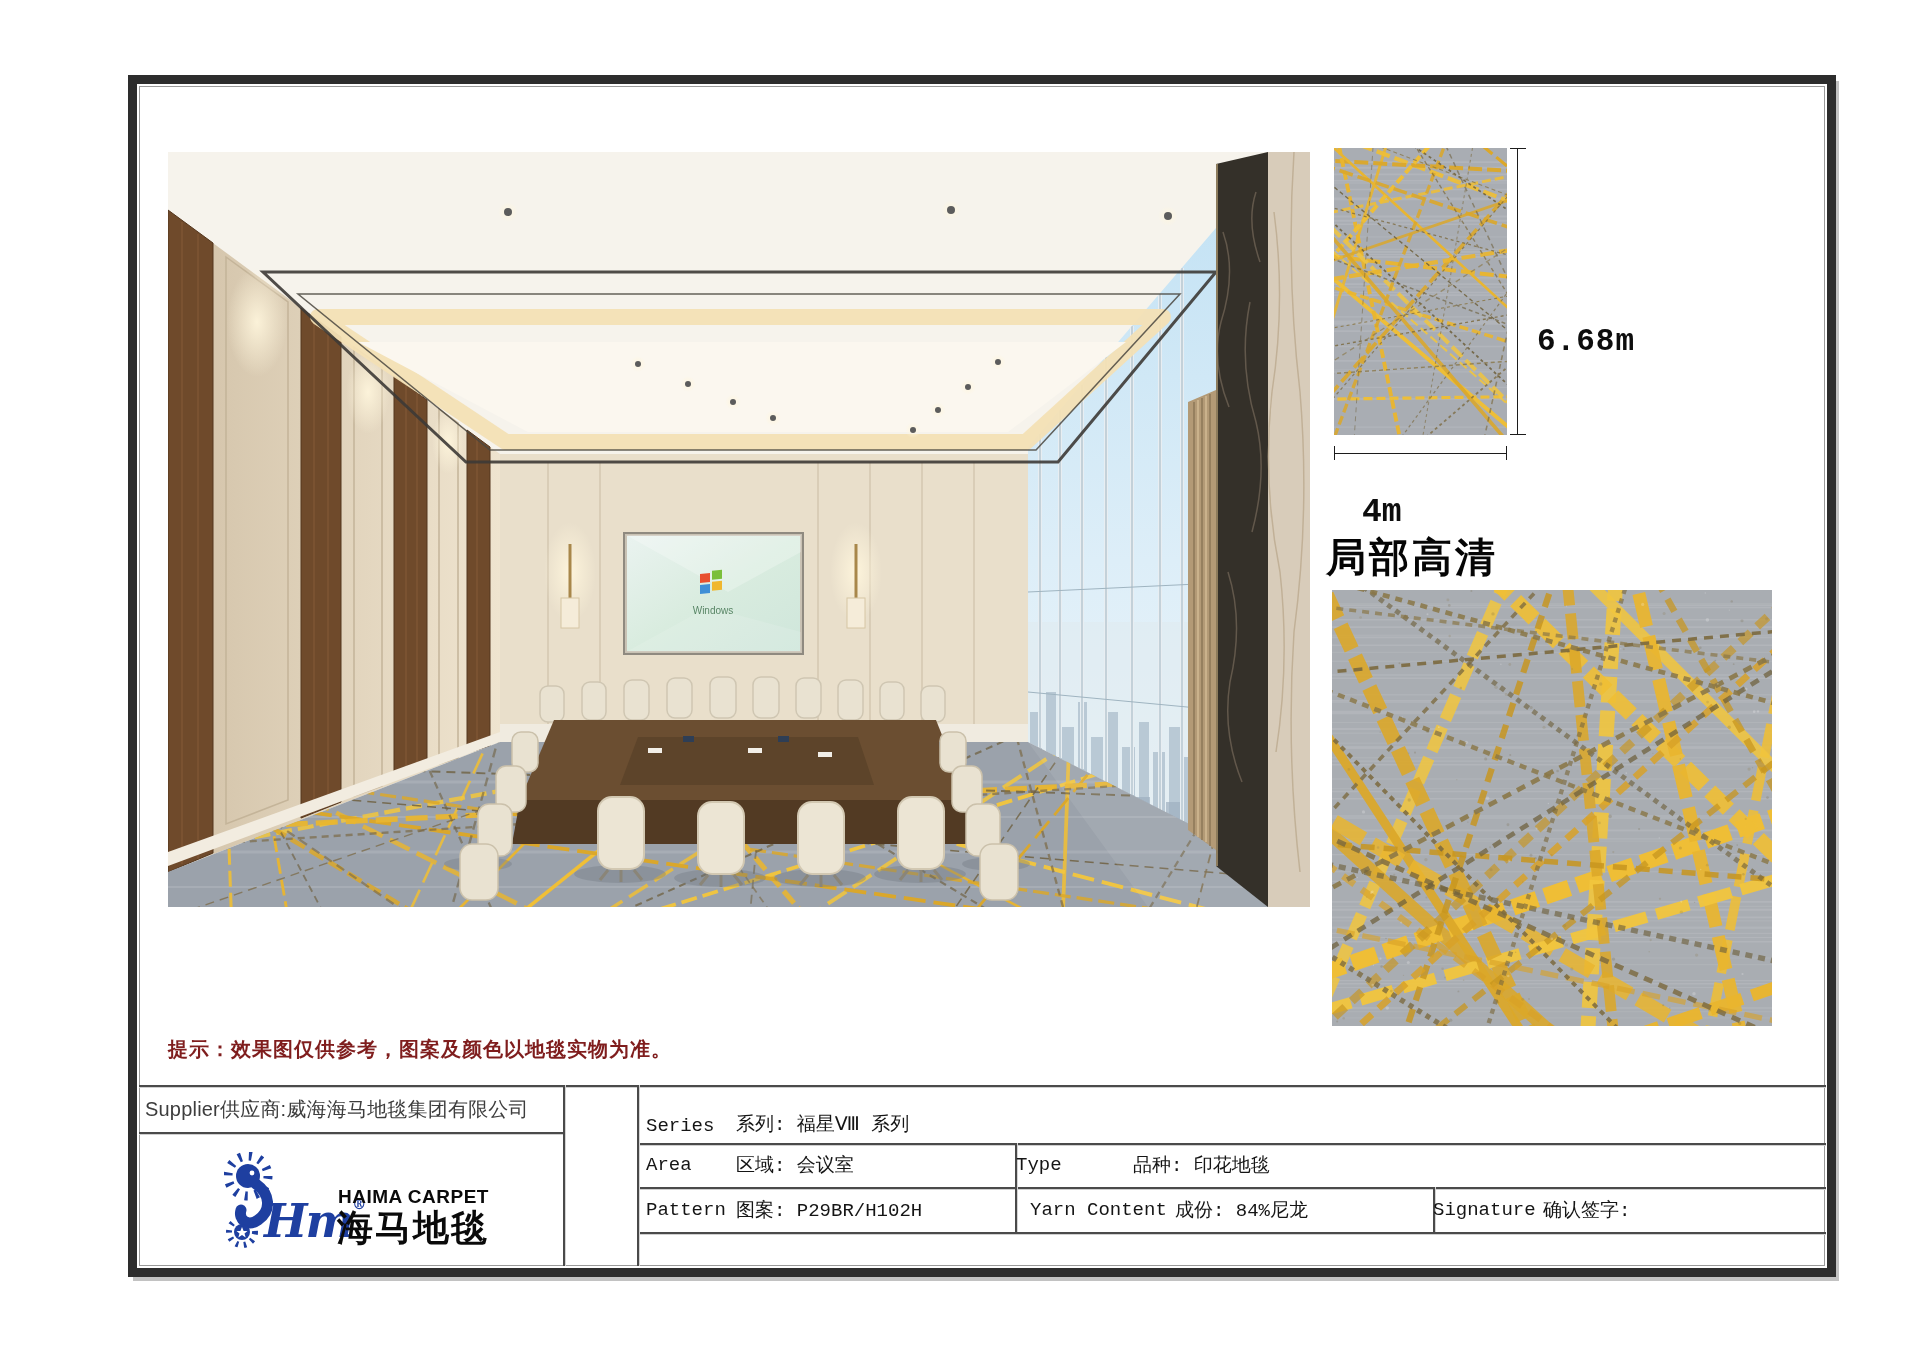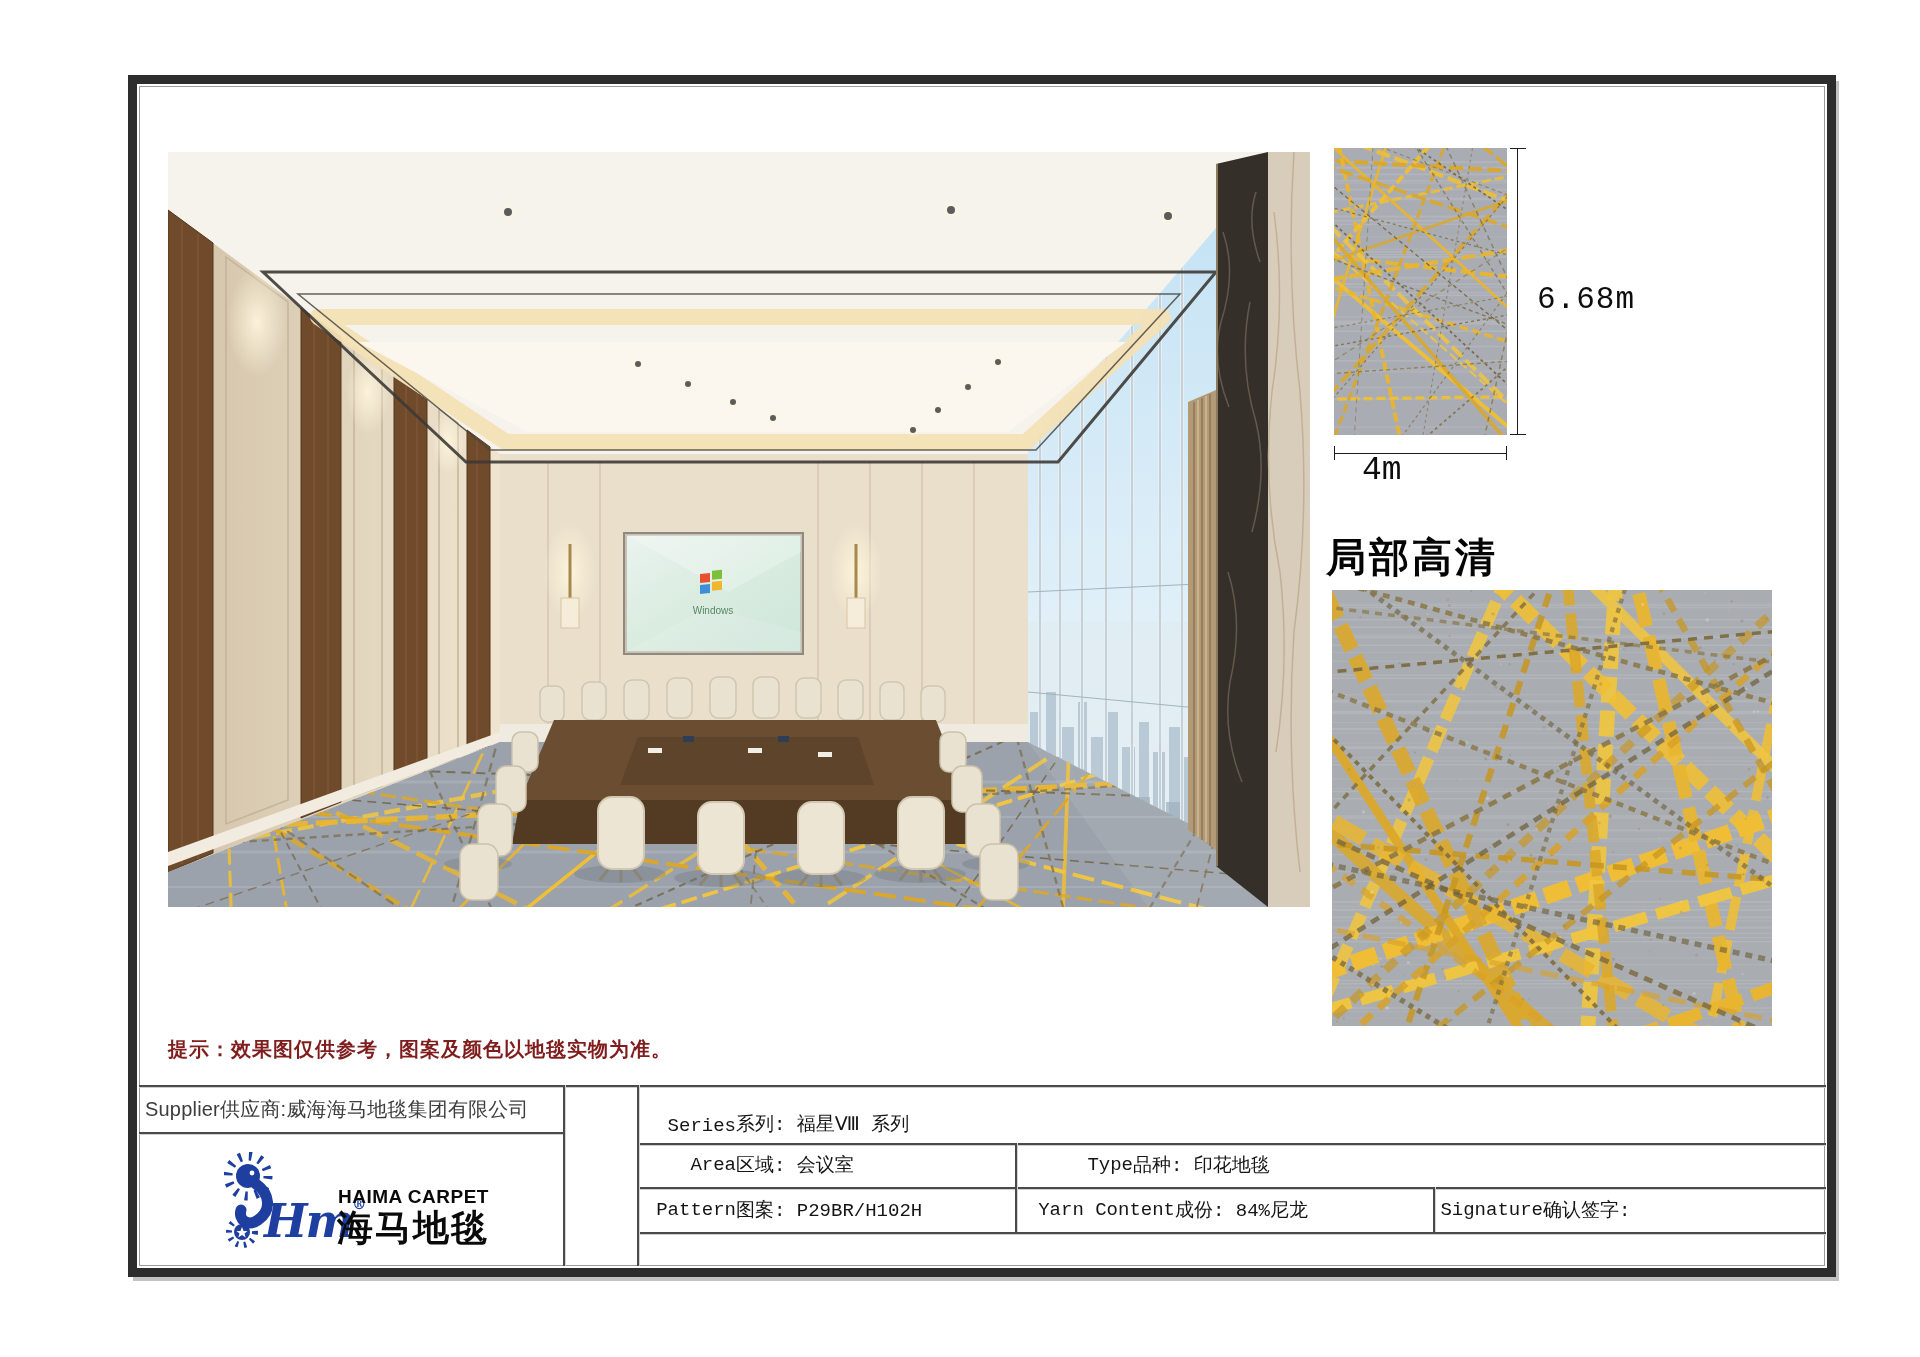--- a/index.html
+++ b/index.html
@@ -14,34 +14,34 @@
   .room{left:168px;top:152px;width:1142px;height:755px;border-radius:21px;}
   
   .swatch{left:1334px;top:148px;width:173px;height:287px;background:#a9adb3;}
   .swatch svg,.detail svg,.room svg{display:block;}
   .dimv{left:1510px;top:148px;width:16px;height:287px;}
   .dimv .bar{position:absolute;left:7px;top:0;width:1px;height:100%;background:#1c1c1c;}
   .dimv .cap{position:absolute;left:0;width:16px;height:1px;background:#1c1c1c;}
   .dimh{left:1334px;top:446px;width:173px;height:14px;}
   .dimh .bar{position:absolute;left:0;top:7px;width:100%;height:1px;background:#1c1c1c;}
   .dimh .cap{position:absolute;top:0;width:1px;height:14px;background:#1c1c1c;}
-  .dim-label{color:#0d0d0d;font-family:"Liberation Mono","DejaVu Sans Mono",monospace;font-weight:400;}
+  .dim-label{color:#0d0d0d;font-family:"Liberation Mono","DejaVu Sans Mono",monospace;font-weight:700;margin-top:42px;}
   .h-label{left:1537px;top:282px;font-size:31px;letter-spacing:1px;}
   .w-label{left:1362px;top:452px;font-size:33px;}
   .detail-heading{left:1326px;top:530px;font-size:40px;font-weight:700;color:#050505;letter-spacing:3px;}
   .detail{left:1332px;top:590px;width:440px;height:436px;background:#a9adb2;}
   
   .notice{left:168px;top:1036px;font-size:20px;font-weight:700;color:#7f1d1d;letter-spacing:1px;white-space:nowrap;}
   
   .hline{height:0;border-top:2px solid #4a4a4a;border-bottom:1px solid #cfcfcf;}
   .vline{width:2px;background:#4a4a4a;box-shadow:1px 0 0 #d4d4d4;}
   
   .cell{display:flex;box-sizing:border-box;color:#151515;white-space:nowrap;
         font-family:"Liberation Mono","DejaVu Sans Mono",monospace;font-size:19px;}
-  .cell .lab{display:inline-block;text-align:right;}
+  .cell .lab{display:inline-block;}
   .cell .val{display:inline-block;}
   .supplier{left:141px;top:1086px;width:422px;height:46px;display:flex;align-items:center;
             font-size:20px;color:#3d3d3d;letter-spacing:.2px;white-space:nowrap;padding-left:4px;box-sizing:border-box;}
   
   .logo-script{left:264px;top:1194px;color:#1e3fa0;font-style:italic;font-weight:900;font-size:46px;
                font-family:"DejaVu Serif","Liberation Serif",serif;letter-spacing:-2px;}
   .logo-reg{font-size:14px;vertical-align:28px;letter-spacing:0;}
   .brand-en{left:338px;top:1186px;font-size:19px;font-weight:800;color:#0a0a0a;letter-spacing:.5px;}
   .brand-zh{left:337px;top:1204px;font-size:36px;font-weight:900;color:#0a0a0a;letter-spacing:2px;}
 </style>

